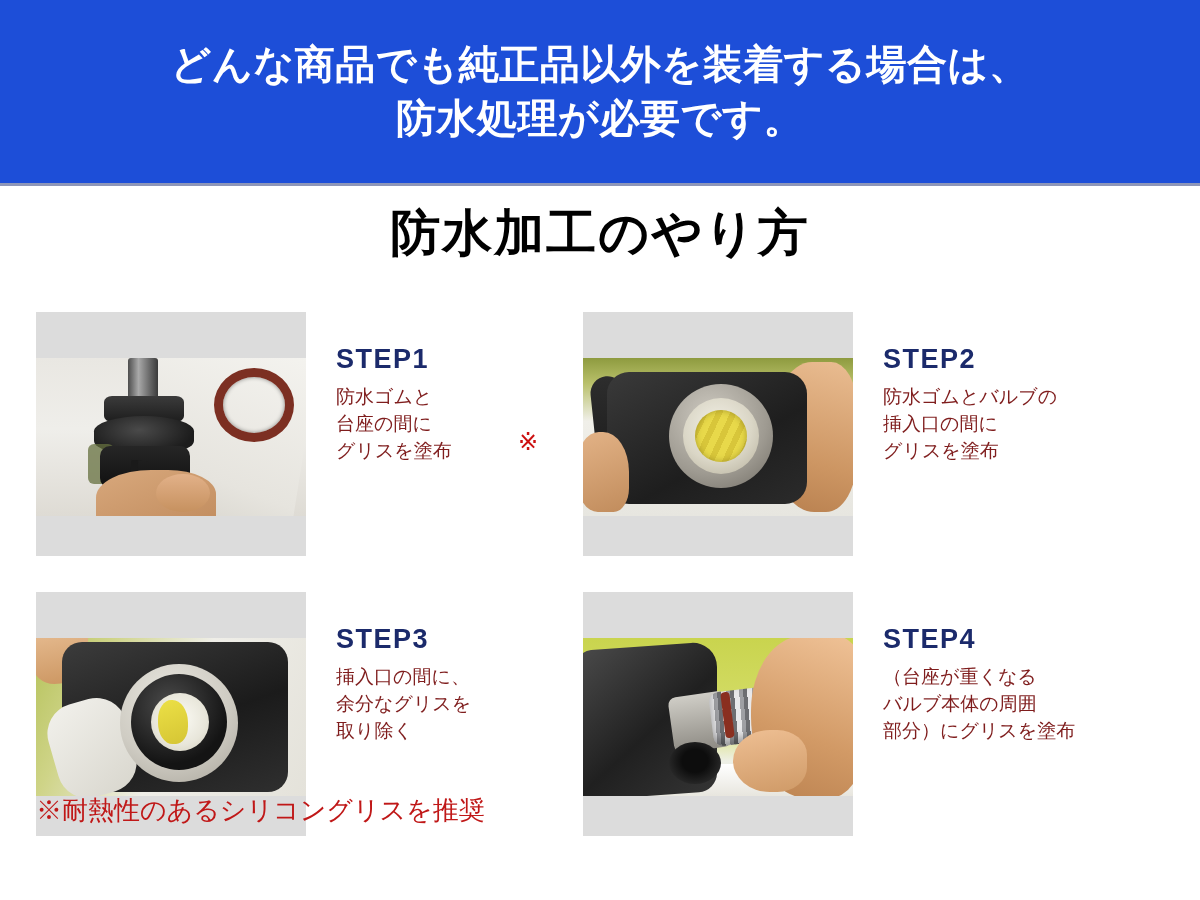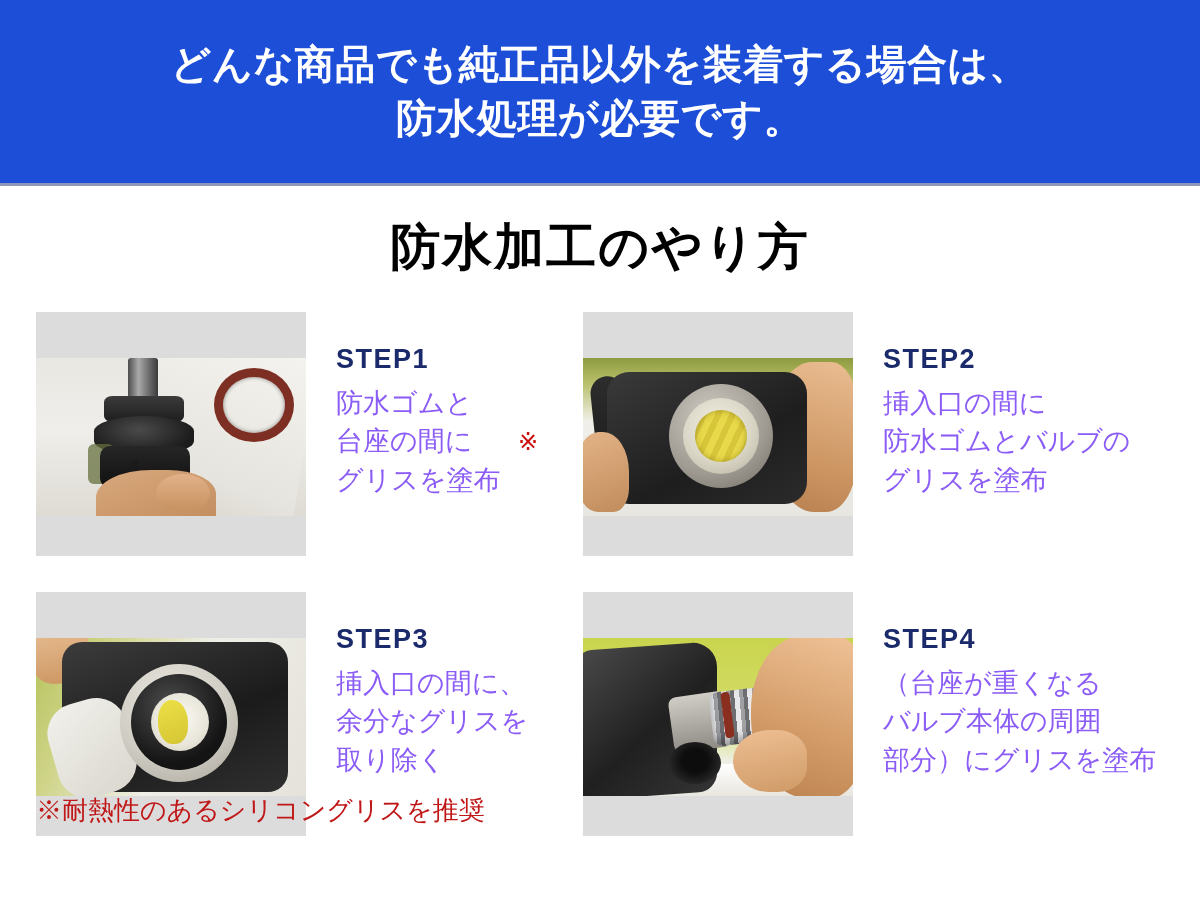--- a/index.html
+++ b/index.html
@@ -56,21 +56,20 @@
     position: absolute;
     left: 0;
     top: 206px;
     width: 1200px;
     text-align: center;
     color: #000000;
     font-size: 50px;
     font-weight: bold;
     letter-spacing: 2px;
     line-height: 1.1;
-    margin-top: 14px;
   }
 
   
   .steps {
     position: absolute;
     left: 0;
     top: 300px;
     width: 1200px;
   }
   .step-row {
@@ -288,22 +287,22 @@
   }
   .step-heading {
     color: #1b2a6b;
     font-size: 27px;
     font-weight: bold;
     letter-spacing: 1.5px;
     line-height: 1;
     margin-bottom: 11px;
   }
   .step-body-line {
-    color: #8b5cf6;
-    font-size: 27px;
+    color: #7f1d1d;
+    font-size: 19px;
     line-height: 1.42;
     white-space: nowrap;
   }
   .note-mark {
     position: absolute;
     color: #cc1111;
     font-size: 24px;
     line-height: 1;
   }
   .note-mark-step1 { left: 182px; top: 118px; }
@@ -370,22 +369,22 @@
             <div class="p2-arm-l"></div>
             <div class="p2-body"></div>
             <div class="p2-ring-out"></div>
             <div class="p2-ring-in"></div>
             <div class="p2-grease"></div>
             <div class="p2-hand-l"></div>
           </div>
         </div>
         <div class="step-text">
           <div class="step-heading">STEP2</div>
+          <div class="step-body-line">防水ゴムとバルブの</div>
           <div class="step-body-line">挿入口の間に</div>
-          <div class="step-body-line">防水ゴムとバルブの</div>
           <div class="step-body-line">グリスを塗布</div>
         </div>
       </div>
 
     </div>
 
     <div class="step-row">
 
       <div class="step step-left">
         <div class="photo-frame">

